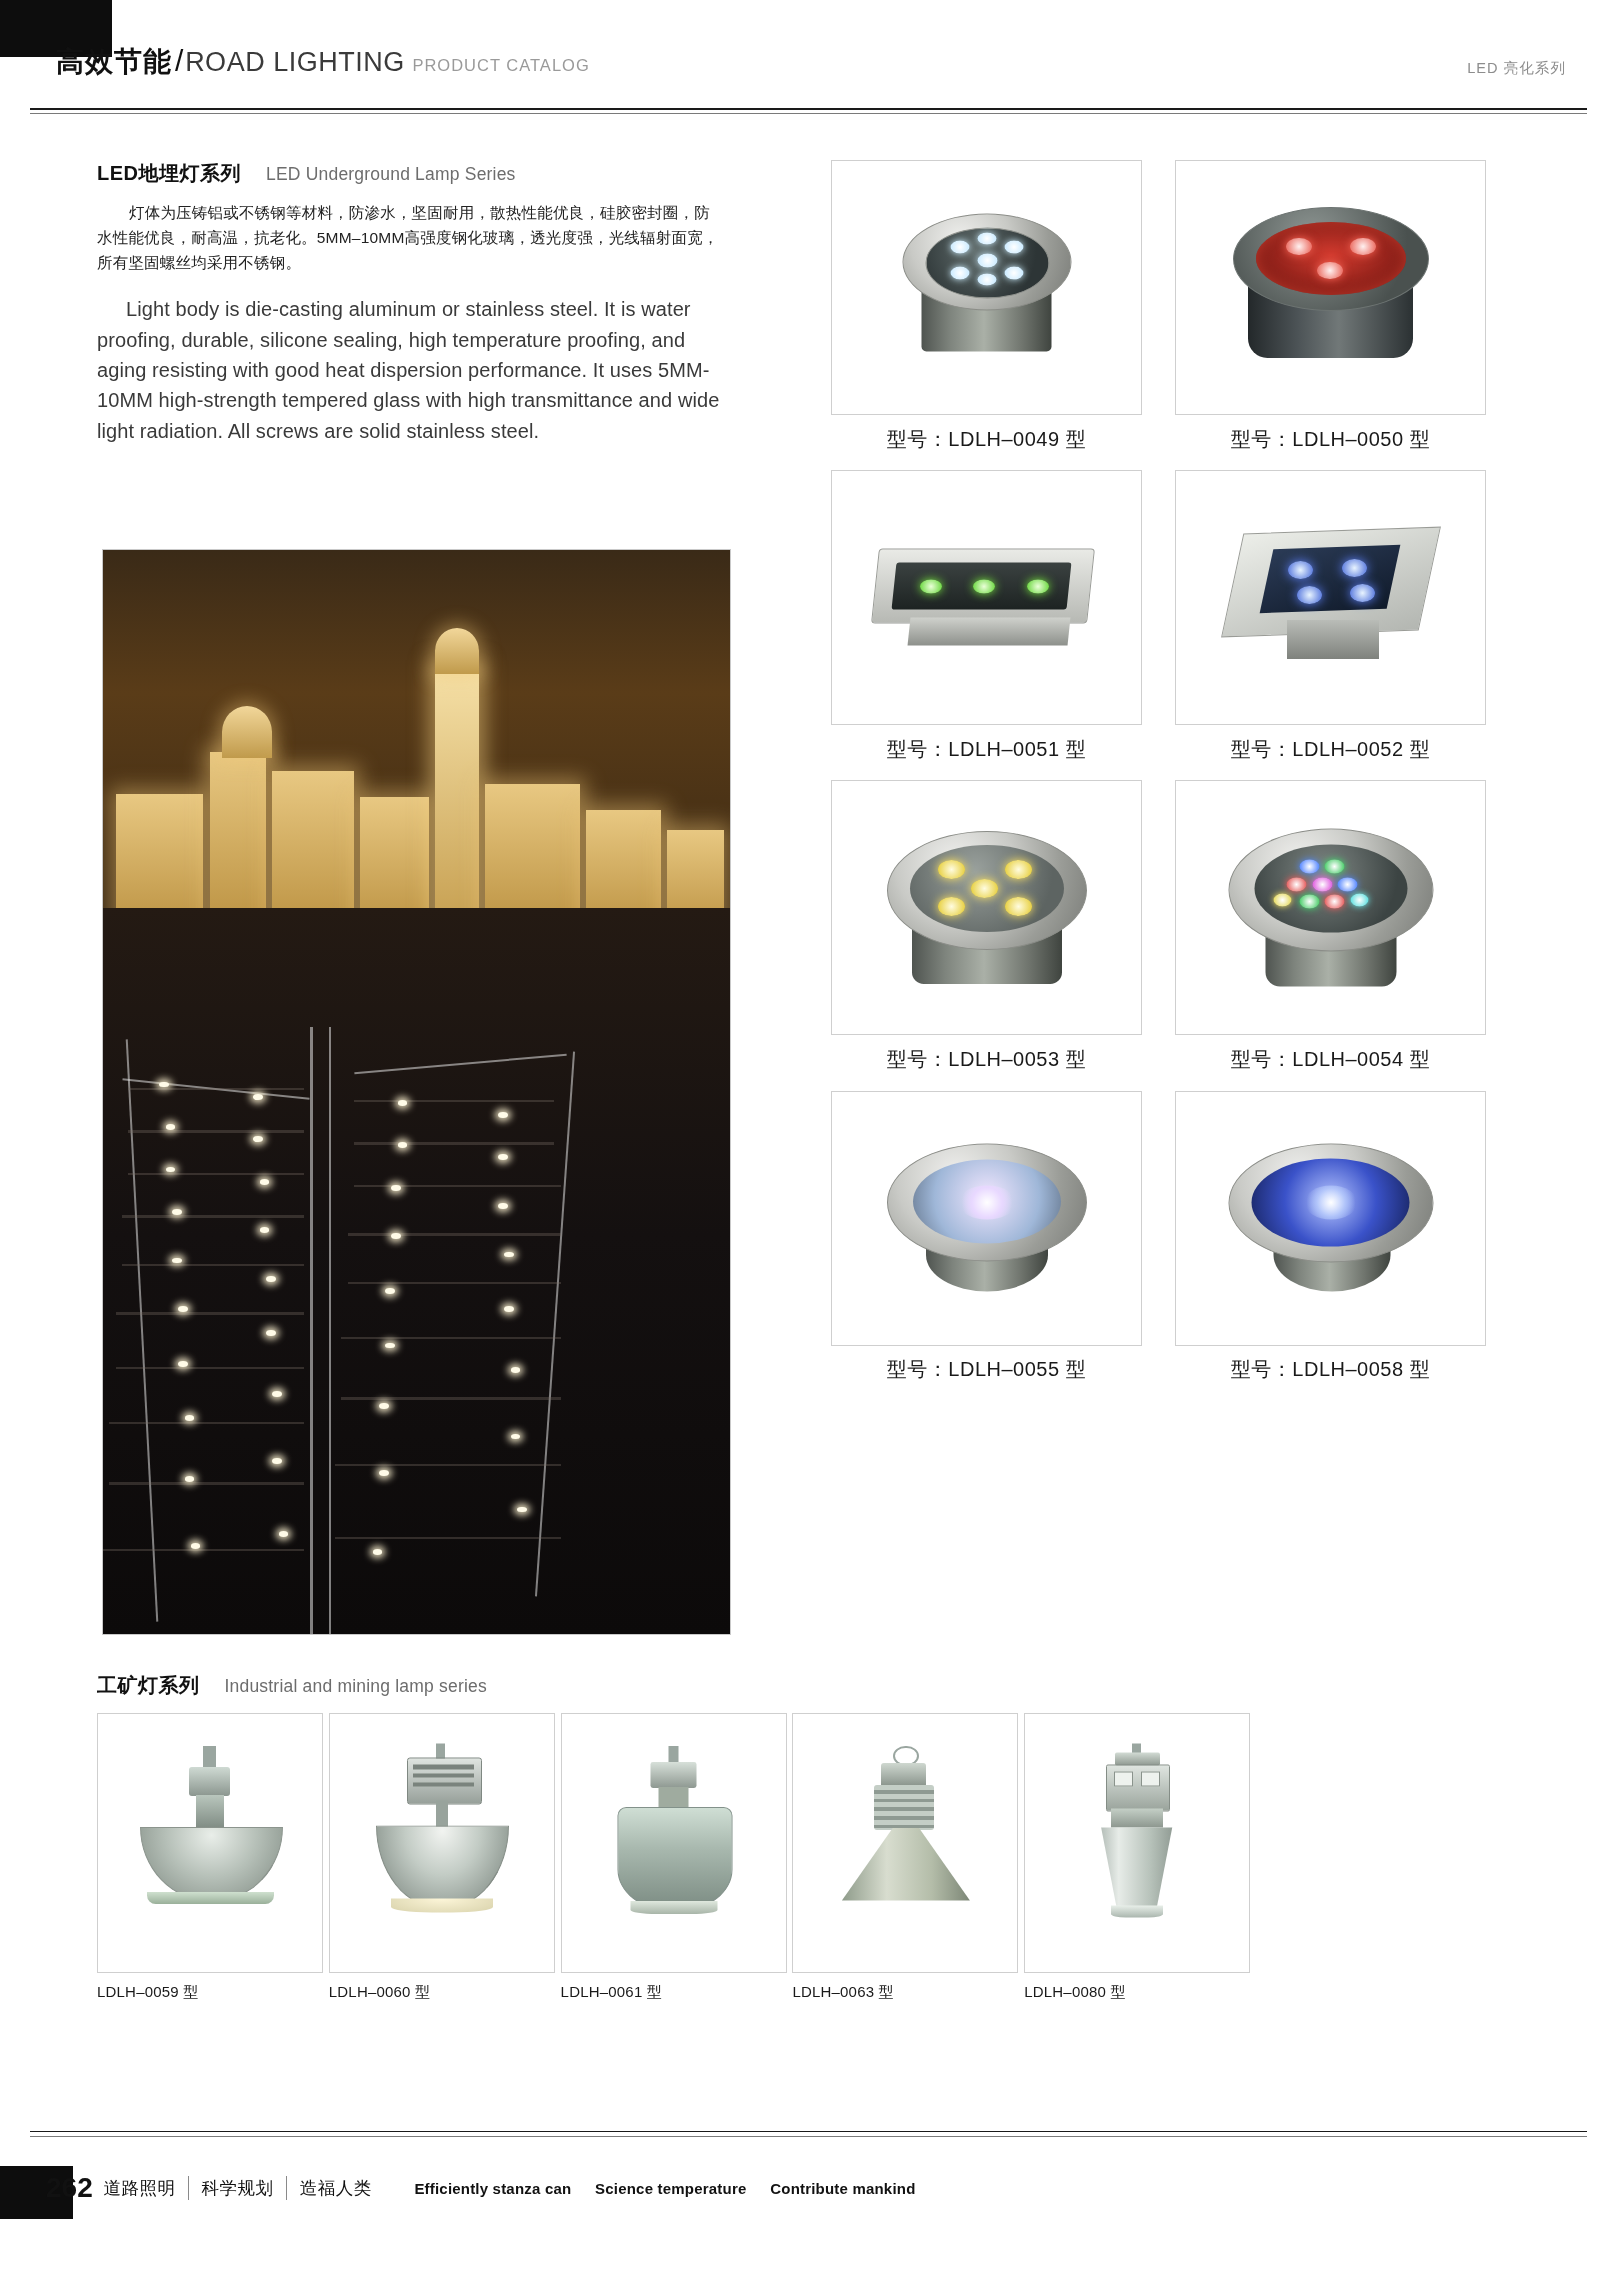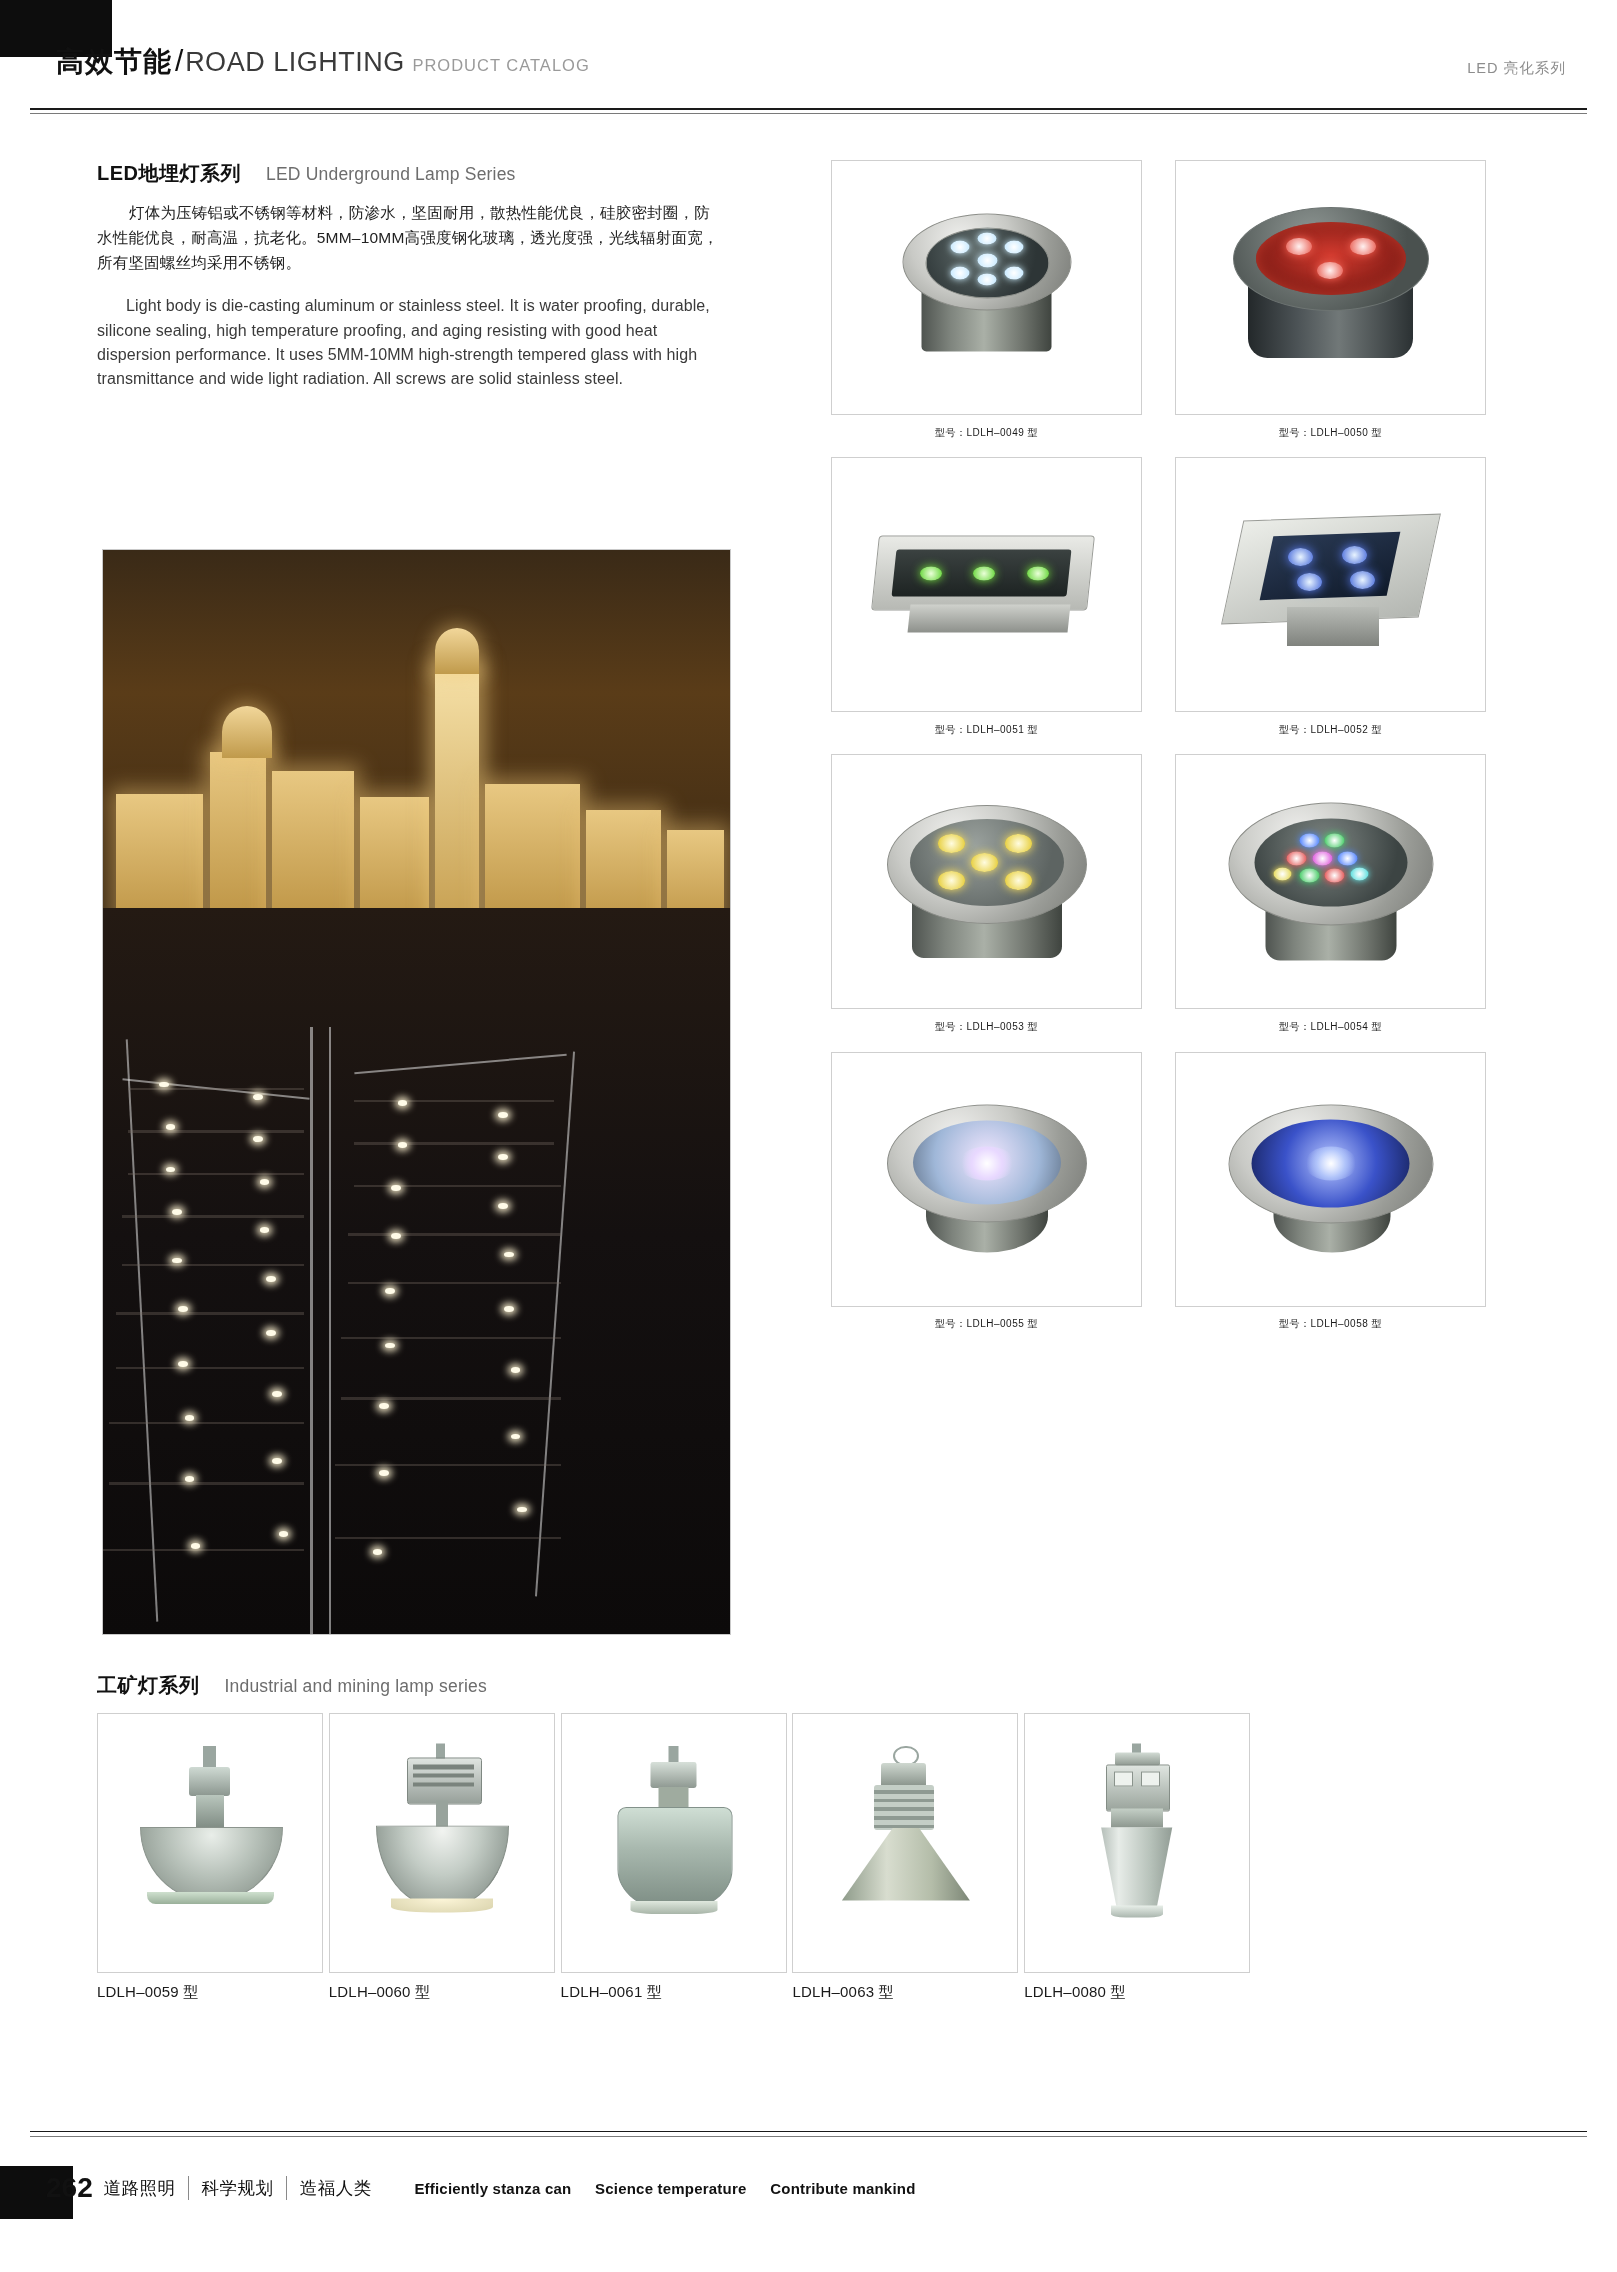--- a/index.html
+++ b/index.html
@@ -103,21 +103,21 @@
   .para-cn {
     font-size:15.5px;
     line-height:1.62;
     color:#222;
     text-indent:32px;
     letter-spacing:0.2px;
     margin:6.8px 0 0 0;
     width:627px;
   }
   .para-en {
-    font-size:16px;
+    font-size:20px;
     line-height:1.52;
     color:#3a3a3a;
     text-indent:29px;
     margin:19.4px 0 0 0;
     width:632px;
     letter-spacing:0.1px;
   }
 
   
   .night-photo {
@@ -190,21 +190,21 @@
   .prod-cell { margin-bottom:6.8px; }
   .prod-box {
     width:309px; height:253px;
     border:1px solid #cfcfcf;
     background:#fff;
     position:relative;
     overflow:hidden;
   }
   .prod-cap {
     text-align:center;
-    font-size:10px;
+    font-size:20px;
     color:#1a1a1a;
     margin-top:10.7px;
     margin-bottom:10.7px;
     letter-spacing:0.5px;
   }
 
   
   .ind-sec {
     position:absolute;
     left:97px; top:1672px;

